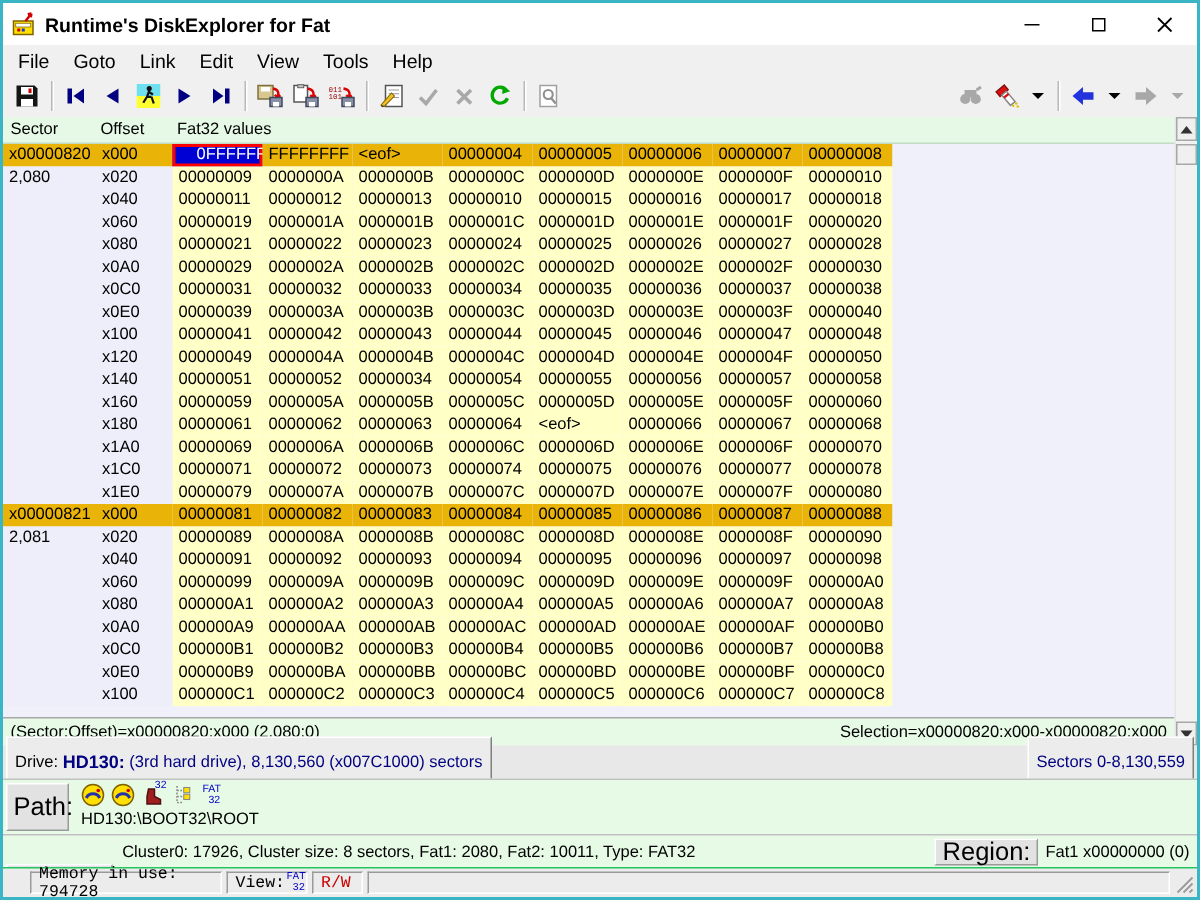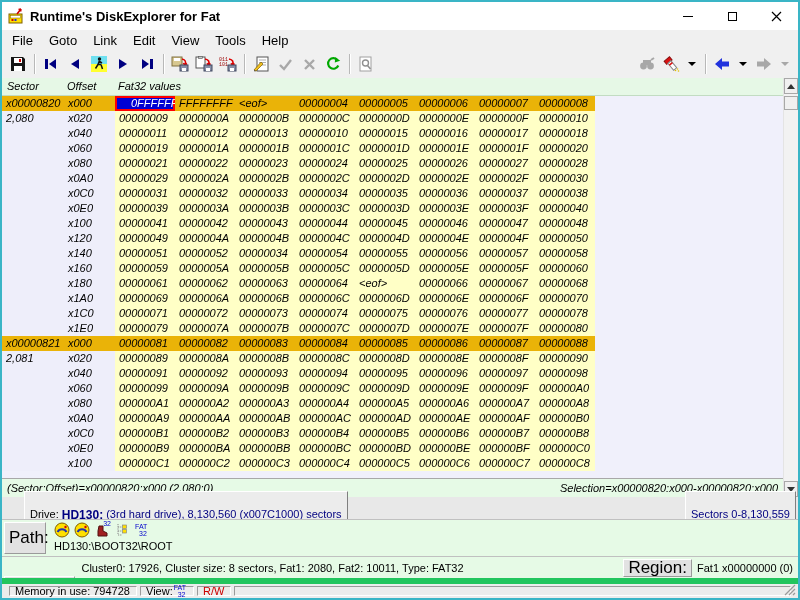--- a/index.html
+++ b/index.html
@@ -30,21 +30,21 @@
         background:transparent; border:none; flex:none; }
   .tb.narrow { width:18px; }
   .sep { width:1px; height:20px; background:#b8b8b8; box-shadow:1px 0 0 #fff; margin:0 4px; flex:none; }
   .dd { width:0; height:0; border-left:4px solid transparent; border-right:4px solid transparent;
         border-top:4px solid #000; }
   .dd.gray { border-top-color:#a8a8a8; }
   .tbspacer { flex:1; }
 
   
   .main { height:419px; display:flex; flex:none; }
-  .content { width:781px; display:flex; flex-direction:column; background:#f0f0fb;font-style:italic; }
+  .content { width:781px; display:flex; flex-direction:column; background:#f0f0fb; }
   .thead { height:18px; background:#e6f8e6; border-bottom:1px solid #c2dcc2;
            position:relative; font-size:11px; color:#000; flex:none; }
   .thead span { position:absolute; top:2px; }
   .th-sector { left:5px; } .th-offset { left:65px; } .th-values { left:116px; }
   .grid { height:375px; overflow:hidden; flex:none; }
   .trow { display:flex; height:15px; }
   .cell { font-size:11px; line-height:15px; padding-left:4px; white-space:pre; color:#000; flex:none; }
   .cell.sector { width:62px; background:#eeeefa; }
   .cell.offset { width:51px; background:#eeeefa; }
   .cell.val    { width:60px; background:#ffffc6; }
@@ -66,22 +66,22 @@
             border-bottom:5px solid #333; }
   .tri-down { width:0; height:0; border-left:4px solid transparent; border-right:4px solid transparent;
               border-top:5px solid #333; }
   .sthumb { width:14px; height:14px; background:#f0f0f0; border:1px solid #a8a8a8; margin-top:2px; flex:none; }
   .strack { flex:1; }
 
   
   .driveband { height:22px; background:#e8e8e8; display:flex; align-items:center;
                justify-content:space-between; padding:0 2px; flex:none; }
   .raised { background:#ececec; border:1px solid; border-color:#ffffff #7f7f7f #7f7f7f #ffffff;
-            height:19px; display:flex; font-size:11px; padding:16px 5px;
-            color:#000080; white-space:pre;margin-left:20px; }
+            height:19px; display:flex; align-items:center; font-size:11px; padding:16px 5px;
+            color:#000080; white-space:pre; }
   .raised .black { color:#000; }
   .raised b { font-size:12px; }
 
   
   .pathband { height:37px; background:#e6fae6; border-top:1px solid #c0c0c0; position:relative; flex:none; }
   .graylabel { background:#e2e2e2; border:1px solid; border-color:#ffffff #9a9a9a #9a9a9a #ffffff;
                font-size:17px; color:#000; display:flex; align-items:center; padding:0 4px; }
   .path-label { position:absolute; left:2px; top:2px; bottom:2px; width:42px; }
   .path-icons { position:absolute; left:52px; top:2px; height:16px; display:flex; gap:4px; align-items:center; }
   .path-text { position:absolute; left:52px; top:20px; font-size:11px; color:#000; }
@@ -92,22 +92,22 @@
   
   .volumeband { height:22px; background:#e6fae6; border-top:1px solid #c0c0c0;
                 display:flex; align-items:center; padding:0 2px; font-size:11px; flex:none; }
   .vol-label { height:18px; margin-right:6px;margin-top:34px; }
   .vol-info { color:#000; }
   .vol-spacer { flex:1; }
   .region-label { height:18px; margin:0 5px; }
   .region-value { color:#000; padding-right:3px; }
 
   
-  .bottombar { height:20px; background:#ececec; border-top:6px solid #22c55e;
-               display:flex; align-items:stretch; gap:3px; padding:2px 7px; flex:none; position:relative; }
+  .bottombar { height:20px; background:#ececec; border-top:1px solid #22c55e;
+               display:flex; align-items:stretch; gap:3px; padding:2px 18px; flex:none; position:relative;font-family:Liberation Mono, monospace; }
   .sunken { border:1px solid; border-color:#9a9a9a #ffffff #ffffff #9a9a9a;
             font-size:11px; color:#000; display:flex; align-items:center; padding:0 5px; }
   .p-mem { width:128px; }
   .p-view { width:54px; gap:1px; }
   .p-rw { width:34px; color:#cc0000; }
   .p-rest { flex:1; }
   .grip { position:absolute; right:2px; bottom:2px; width:13px; height:13px; }
 </style>
 </head>
 <body>

